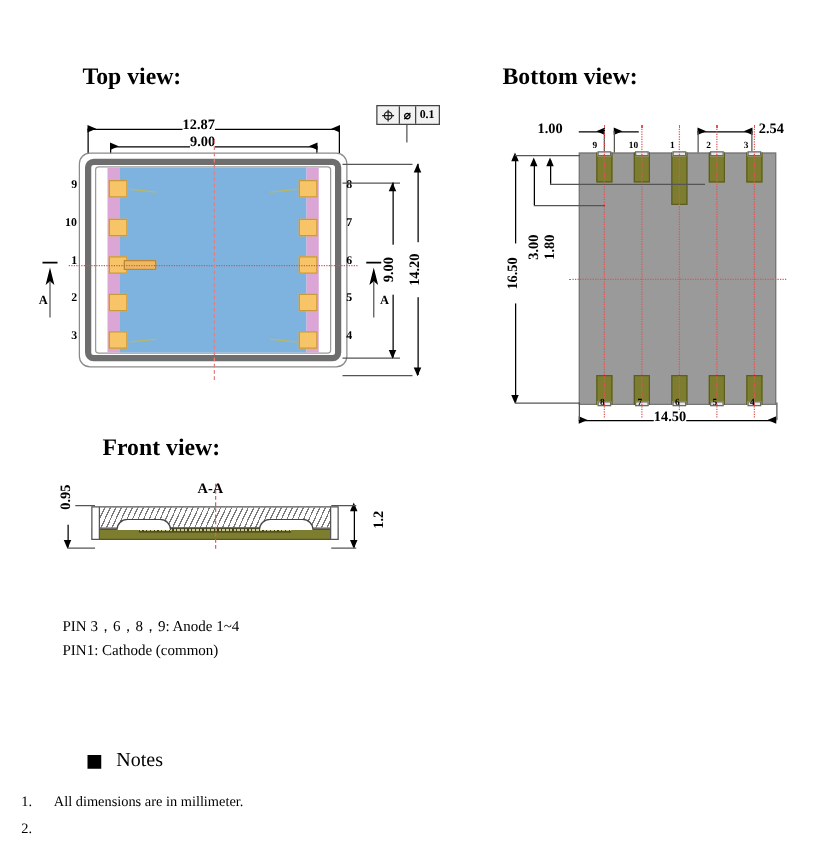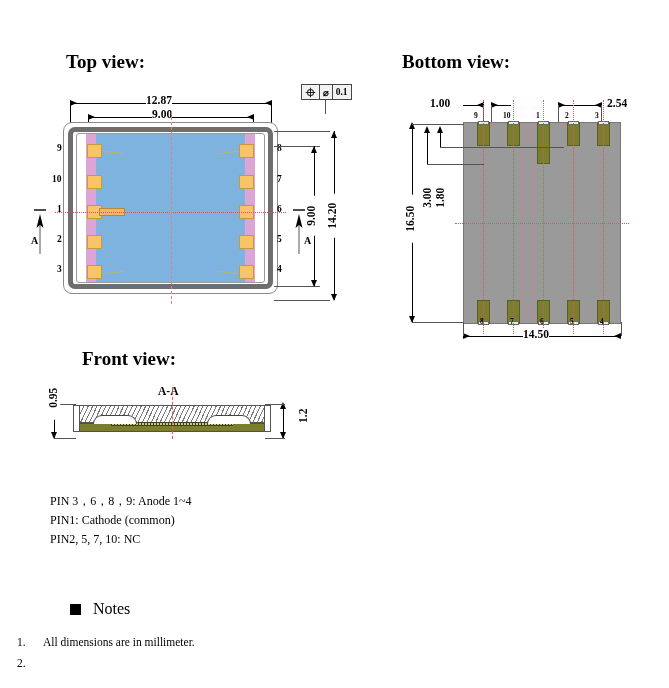--- a/index.html
+++ b/index.html
@@ -390,21 +390,20 @@
   <div class="vl" style="left:283px; top:404px; height:34px;"></div>
   <div class="arw u" style="left:280px; top:402px;"></div>
   <div class="arw d" style="left:280px; top:432px;"></div>
   <div class="hl thin" style="left:265px; top:404px; width:20px;"></div>
   <div class="hl thin" style="left:265px; top:438px; width:20px;"></div>
   <div class="dim vert" style="left:286px; top:410px; width:36px; text-align:center;">1.2</div>
 
   <div id="pindesc">
     <div>PIN 3，6，8，9: Anode 1~4</div>
     <div>PIN1: Cathode (common)</div>
-    <div>PIN2, 5, 7, 10: NC</div>
   </div>
 
   <div id="notes-head">
     <span class="bullet"></span>
     <span>Notes</span>
   </div>
   <div id="notes-list">
     <div class="nrow">
       <span class="num">1.</span>
       <span>All dimensions are in millimeter.</span>

